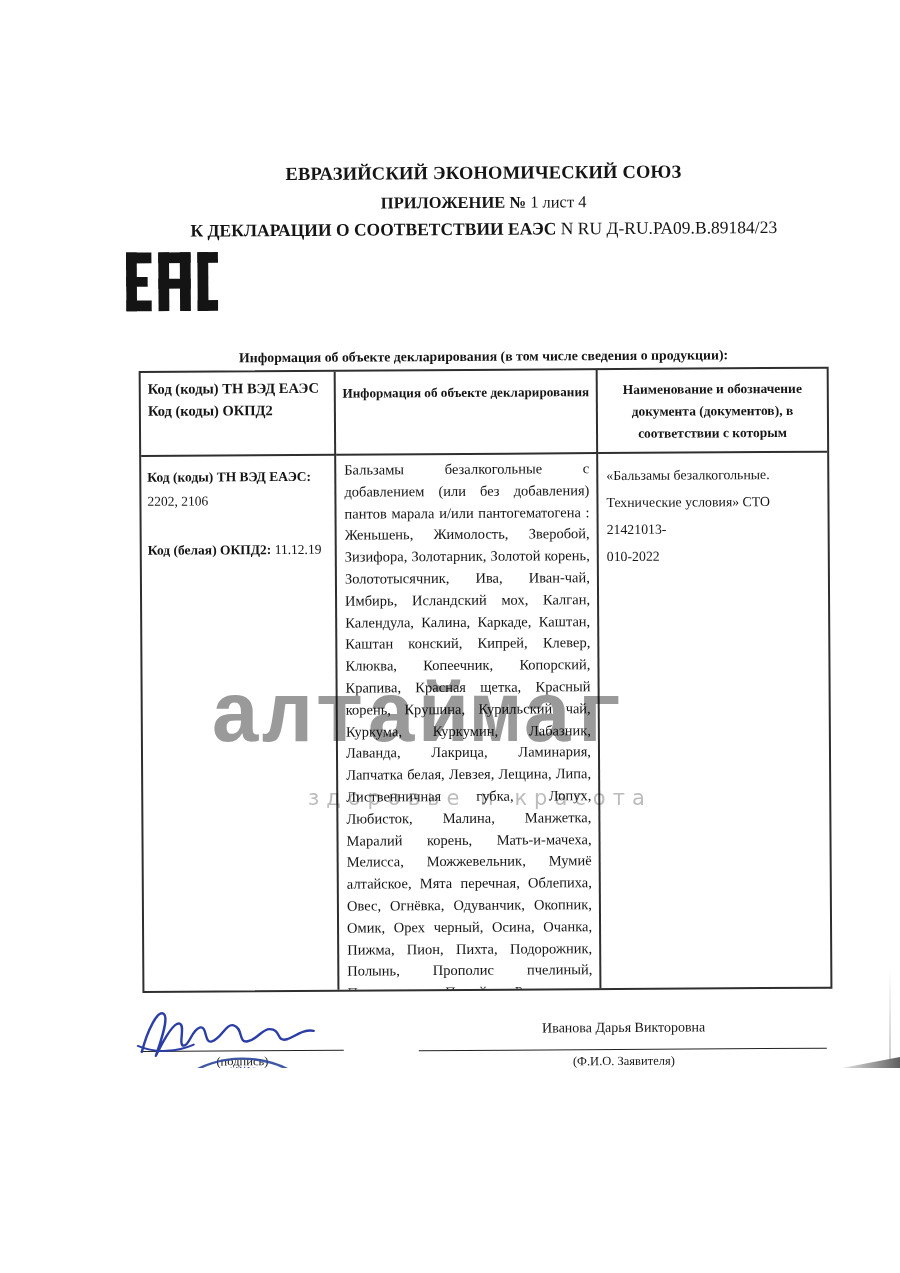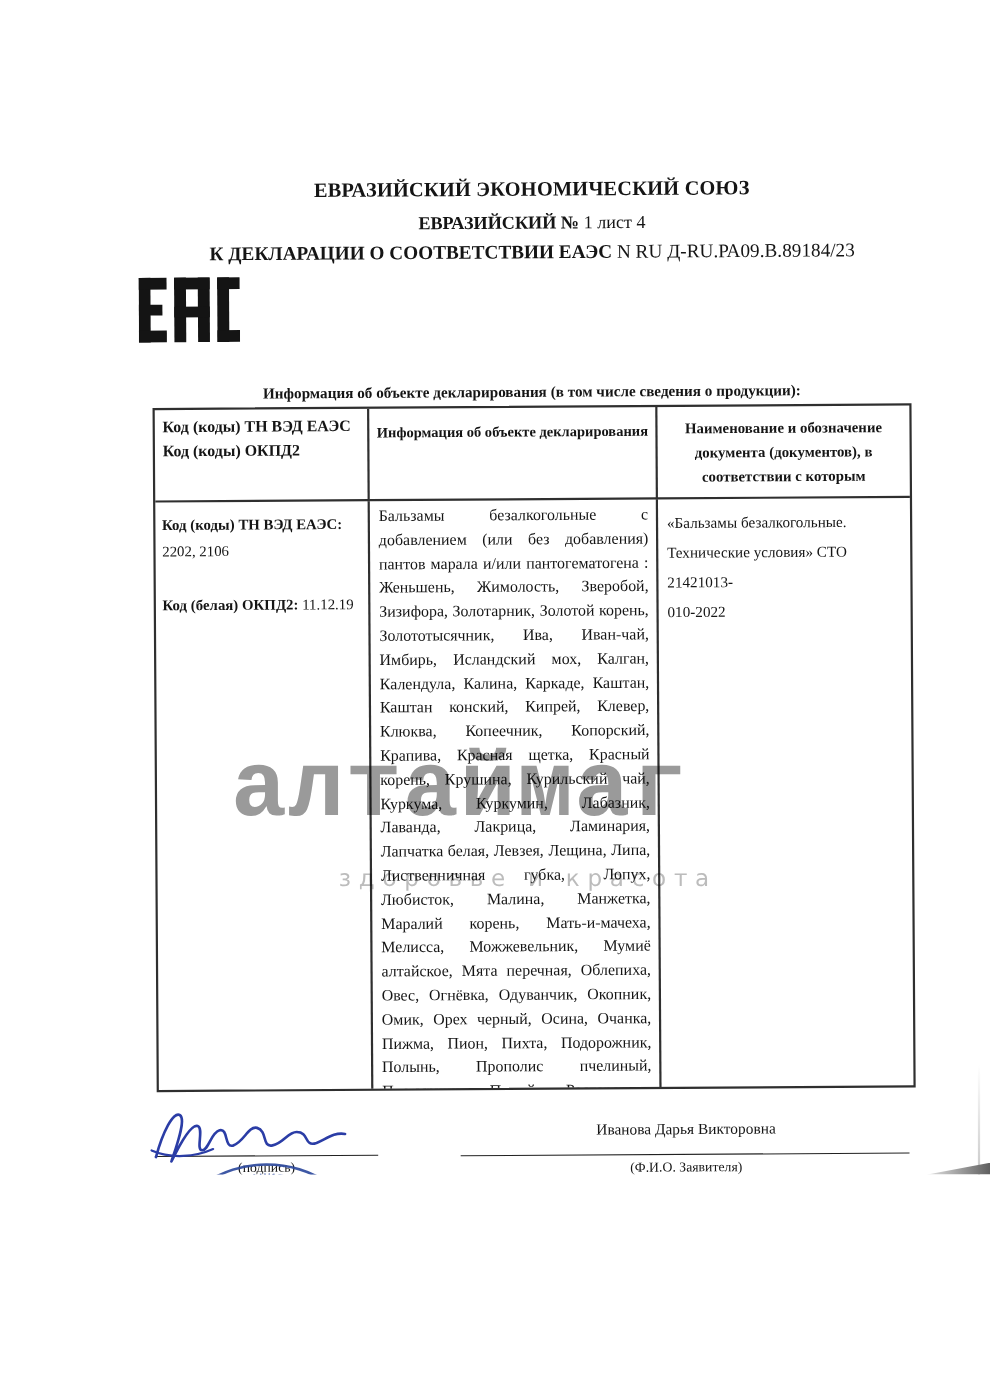--- a/index.html
+++ b/index.html
@@ -64,21 +64,21 @@
           clip-path:polygon(0 100%,100% 0,100% 100%);}
 </style>
 </head>
 <body>
 
 <div class="page">
 
   <div class="rot">
 
     <div class="hline h1">ЕВРАЗИЙСКИЙ ЭКОНОМИЧЕСКИЙ СОЮЗ</div>
-    <div class="hline h2"><span class="b">ЕВРАЗИЙСКИЙ №</span><span> 1 лист 4</span></div>
+    <div class="hline h2"><span class="b">ПРИЛОЖЕНИЕ №</span><span> 1 лист 4</span></div>
     <div class="hline h3"><span class="b">К ДЕКЛАРАЦИИ О СООТВЕТСТВИИ ЕАЭС</span><span> N RU Д-RU.РА09.В.89184/23</span></div>
 
     <svg class="eac" width="92" height="60" viewBox="0 0 94 60">
       <title>ЕАС</title>
       <g fill="#141414">
         <rect x="0" y="0" width="11" height="60"></rect>
           <rect x="0" y="0" width="26" height="11"></rect>
         <rect x="0" y="25" width="22" height="10"></rect>
           <rect x="0" y="49" width="26" height="11"></rect>
         <rect x="33" y="0" width="11" height="60"></rect>

